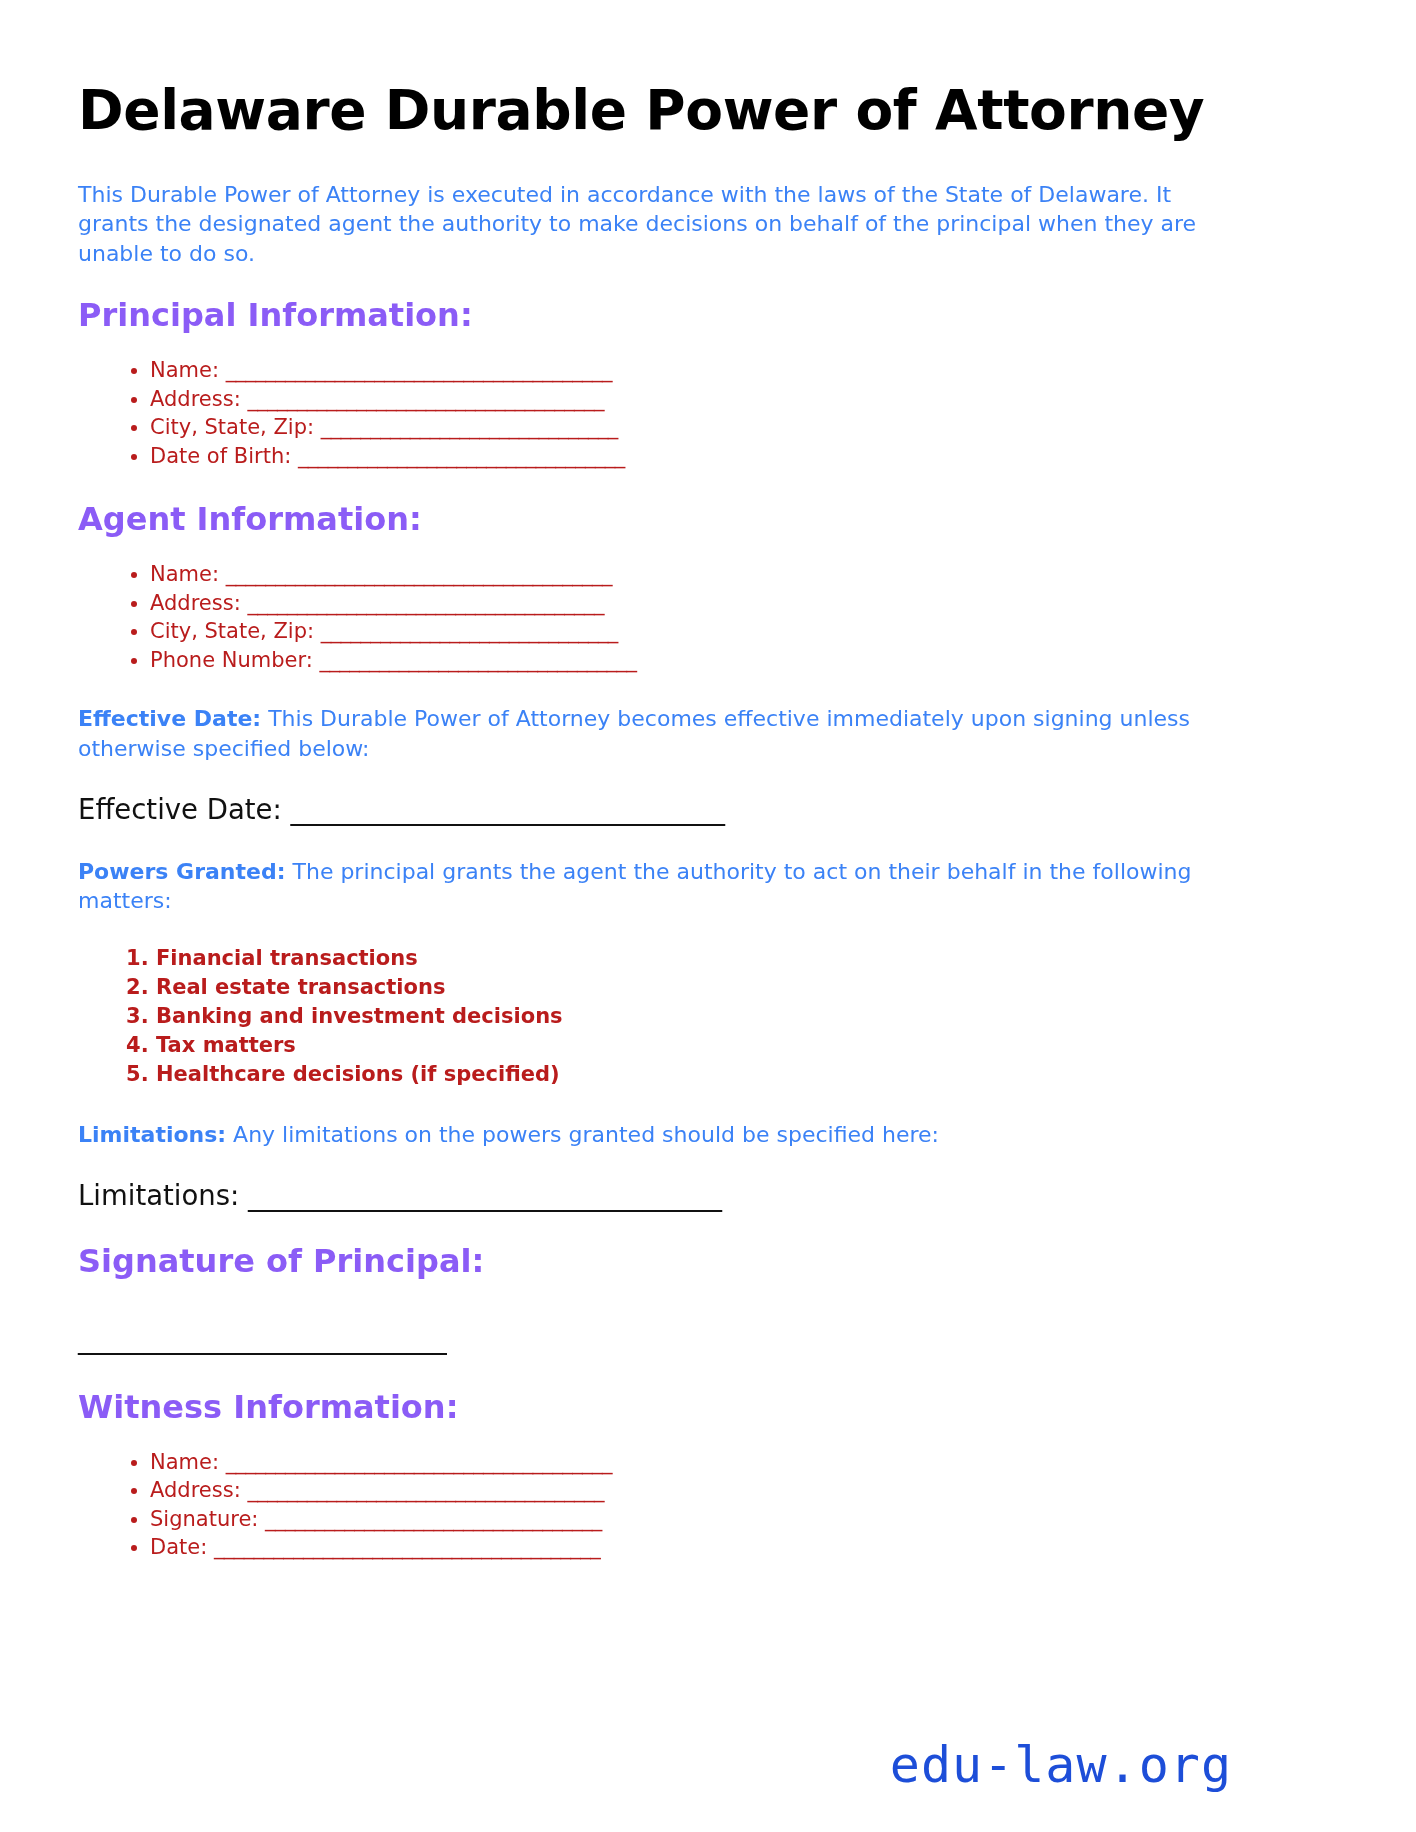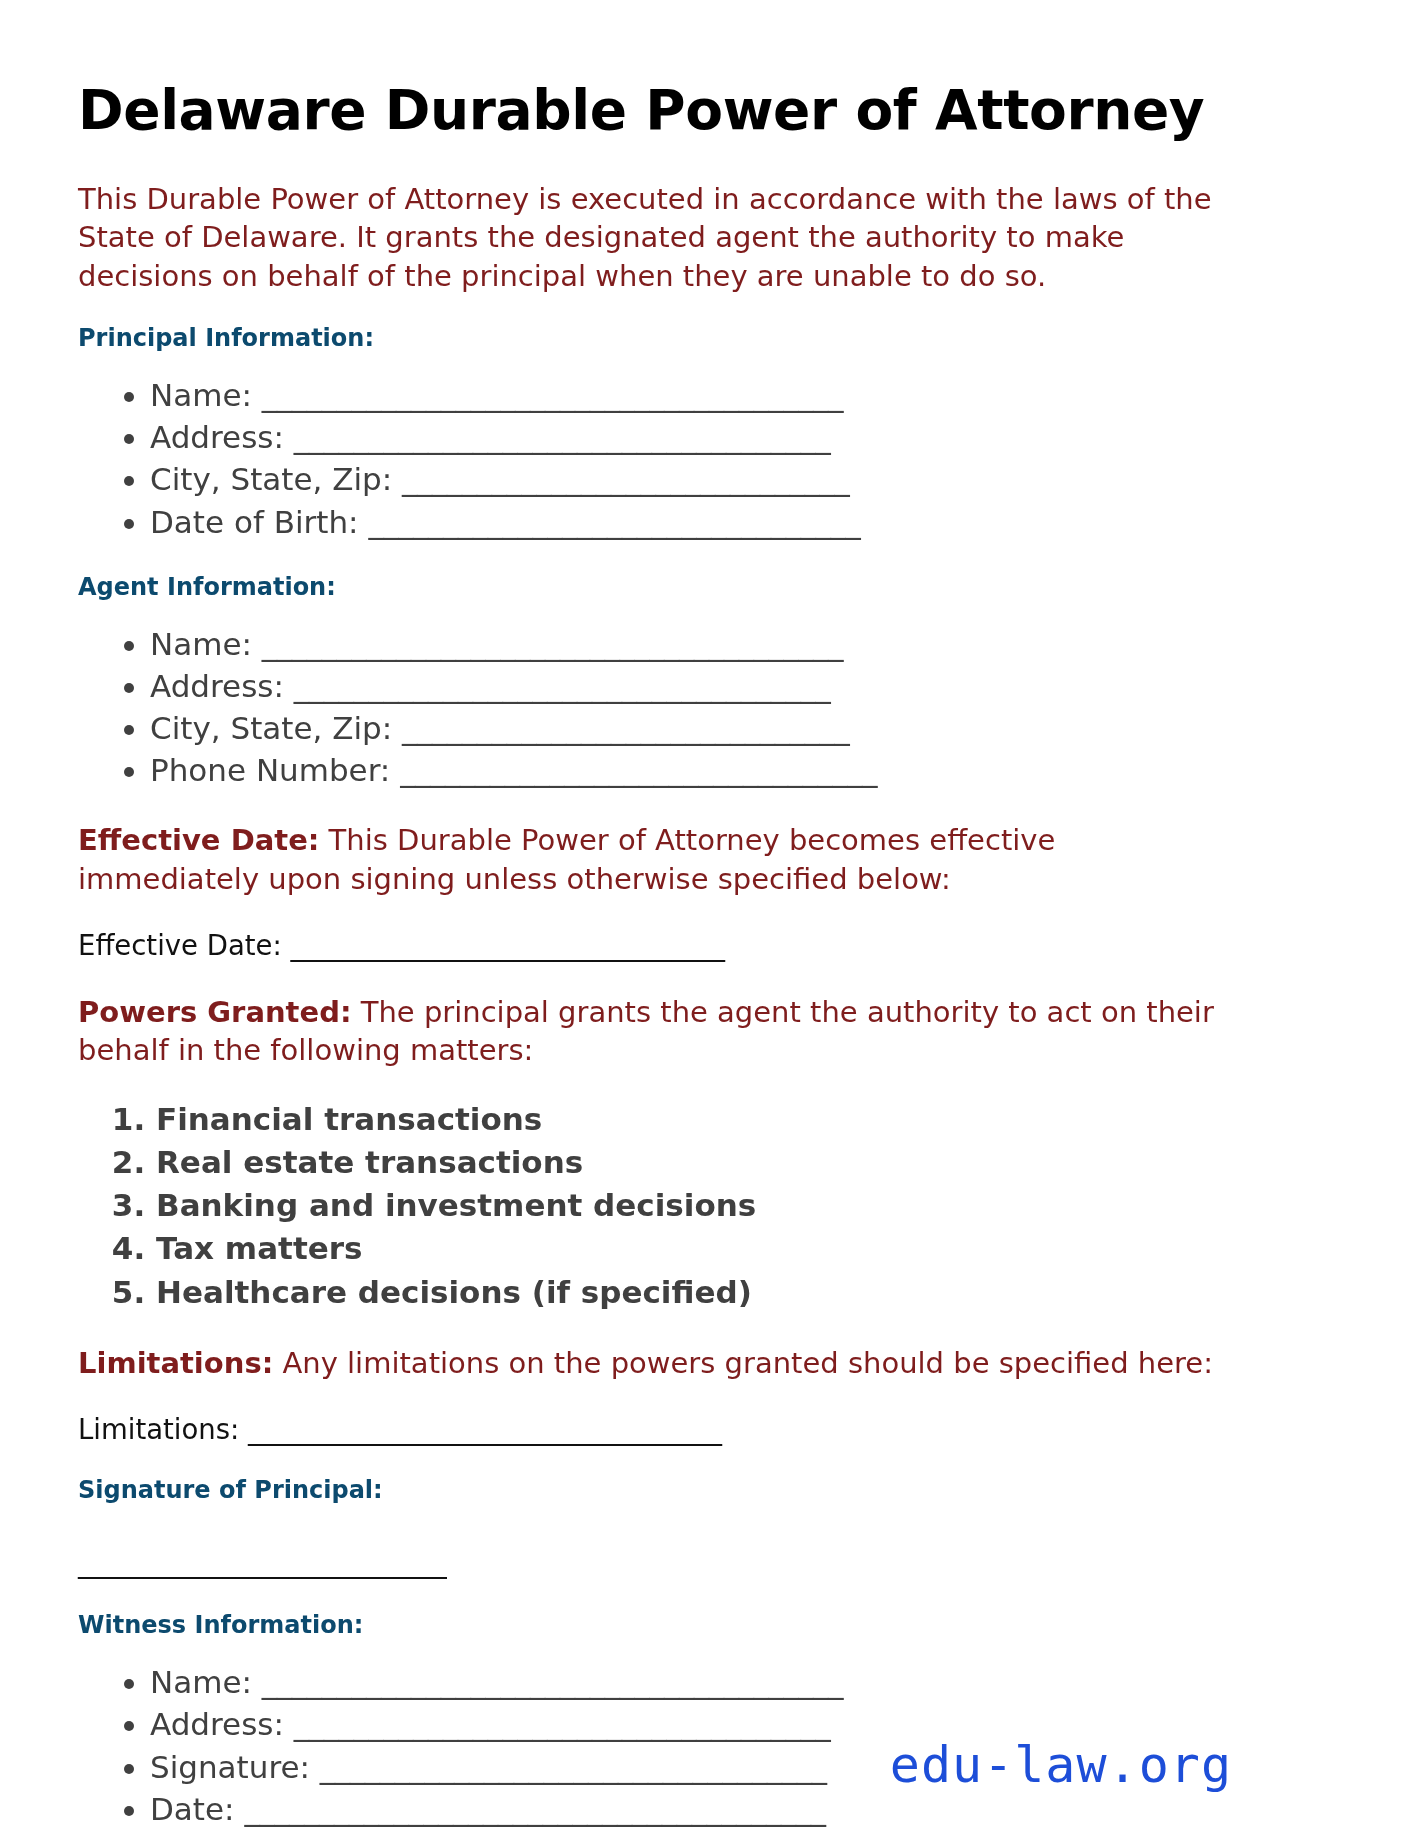--- a/index.html
+++ b/index.html
@@ -27,53 +27,53 @@
   .doc-title {
     font-family: "DejaVu Sans", sans-serif;
     font-weight: bold;
     font-size: 55px;
     line-height: 1.12;
     letter-spacing: -0.4px;
     margin: 0 0 38px 0;
     color: #000;
   }
   .para {
-    font-size: 29px;
+    font-size: 22px;
     line-height: 1.34;
     margin: 0 0 28px 0;
     max-width: 1245px;
-    color: #7f1d1d;
+    color: #3b82f6;
   }
   .para .lead {
     font-weight: bold;
   }
   .section-head {
-    font-size: 24px;
+    font-size: 32px;
     font-weight: bold;
     margin: 0 0 22px 0;
-    color: #0c4a6e;
+    color: #8b5cf6;
   }
   ul.field-list, ol.power-list {
     margin: 0 0 30px 0;
     padding-left: 72px;
   }
   ul.field-list {
     list-style-type: disc;
   }
   ol.power-list {
     list-style-type: decimal;
     padding-left: 78px;
     margin-bottom: 30px;
   }
   ul.field-list li, ol.power-list li {
-    font-size: 31px;
+    font-size: 21px;
     line-height: 1.36;
     margin: 0;
     padding: 0;
-    color: #404040;
+    color: #b91c1c;
   }
   ol.power-list li {
     line-height: 1.39;
     font-weight: bold;
   }
   .blank {
     white-space: pre;
     letter-spacing: -0.6px;
   }
   .inline-field {

